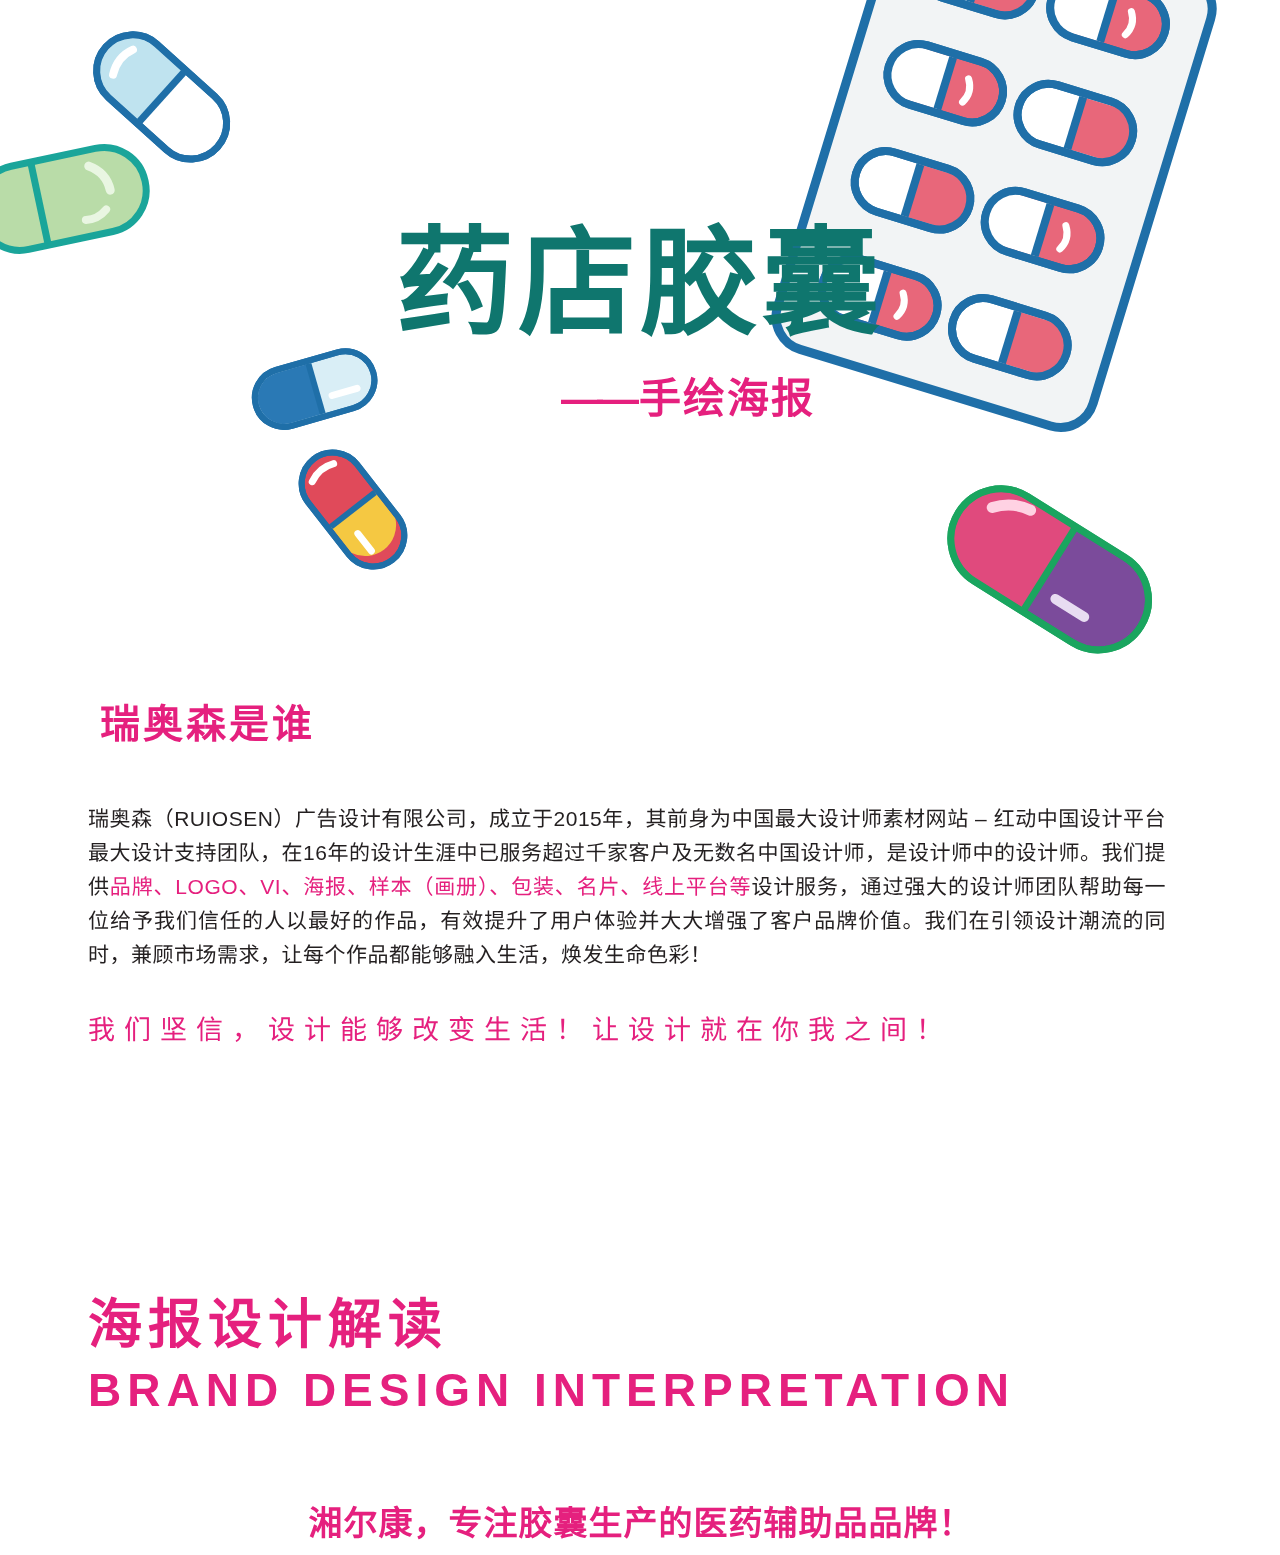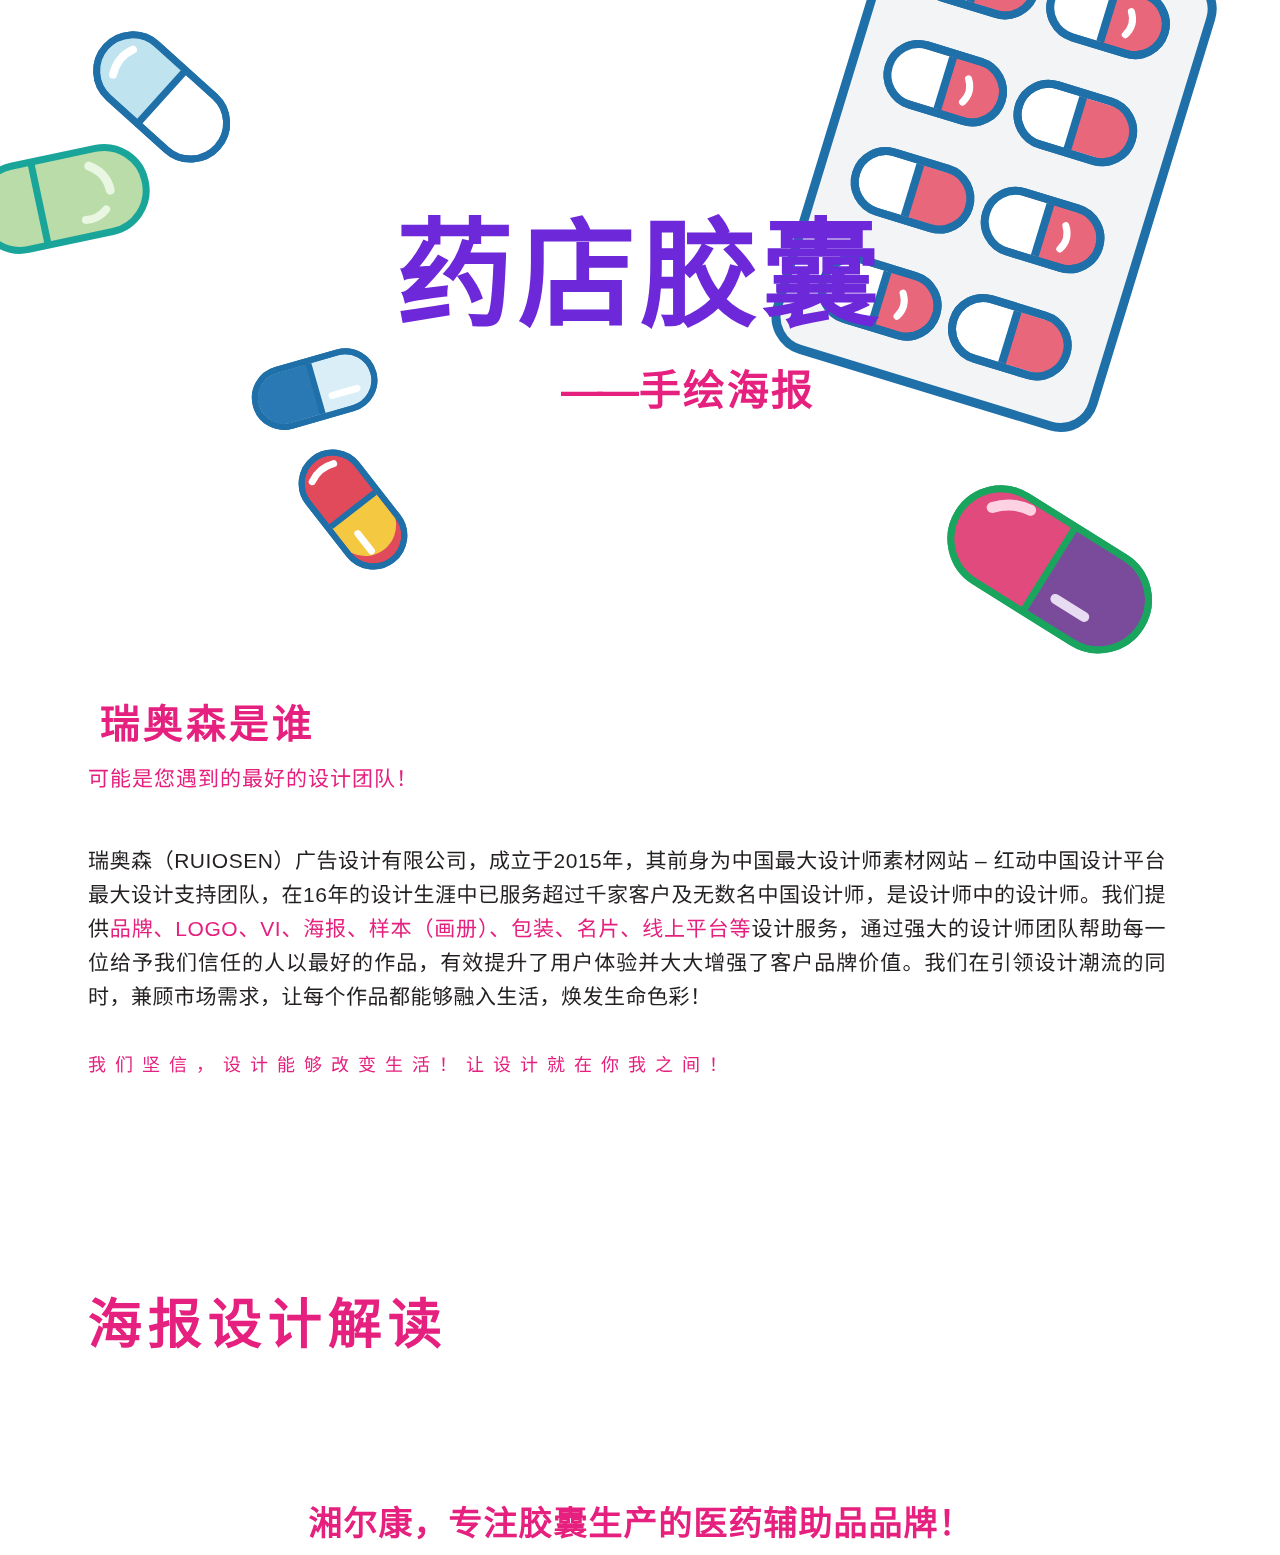--- a/index.html
+++ b/index.html
@@ -32,23 +32,23 @@
     left: 0;
     top: 210px;
     width: 1280px;
     text-align: center;
   }
   .hero-title {
     font-family: "DejaVu Sans", "Liberation Sans", sans-serif;
     font-size: 118px;
     line-height: 1.05;
     font-weight: bold;
-    color: #6d28d9;
+    color: #0f766e;
     letter-spacing: 4px;
-    margin: 4px;
+    margin: 12px;
   }
   .hero-sub {
     margin: 18px 0 0 0;
     font-size: 42px;
     font-weight: bold;
     color: #e5207e;
     letter-spacing: 2px;
     padding-left: 96px;
   }
   .hero-sub .dash {
@@ -85,21 +85,21 @@
     color: #231f20;
     letter-spacing: 0.5px;
     text-align: justify;
   }
   .body-copy .hl {
     color: #e5207e;
   }
 
   .slogan {
     margin: 36px 0 0 0;
-    font-size: 18px;
+    font-size: 27px;
     color: #e5207e;
     letter-spacing: 9px;
     white-space: nowrap;
   }
 
   
   .section-interp {
     position: absolute;
     left: 88px;
     top: 1280px;
@@ -248,24 +248,24 @@
 
 <header class="hero">
   <h1 class="hero-title">药店胶囊</h1>
   <p class="hero-sub">
     <span class="dash">——</span><span>手绘海报</span>
   </p>
 </header>
 
 <section class="section-who">
   <h2 class="who-title">瑞奥森是谁</h2>
-  <p class="who-subtitle">可能是您遇到的最好的设计团队！</p>
 
   <p class="body-copy"><span>瑞奥森（RUIOSEN）广告设计有限公司，成立于2015年，其前身为中国最大设计师素材网站 – 红动中国设计平台 最大设计支持团队，在16年的设计生涯中已服务超过千家客户及无数名中国设计师，是设计师中的设计师。我们提供</span><span class="hl">品牌、LOGO、VI、海报、样本（画册）、包装、名片、线上平台等</span><span>设计服务，通过强大的设计师团队帮助每一位给予我们信任的人以最好的作品，有效提升了用户体验并大大增强了客户品牌价值。我们在引领设计潮流的同时，兼顾市场需求，让每个作品都能够融入生活，焕发生命色彩！</span></p>
 
   <p class="slogan">我们坚信，设计能够改变生活！让设计就在你我之间！</p>
 </section>
 
 <section class="section-interp">
   <h2 class="interp-cn">海报设计解读</h2>
+  <p class="interp-en">BRAND DESIGN INTERPRETATION</p>
 </section>
 
 <p class="tagline">湘尔康，专注胶囊生产的医药辅助品品牌！</p>
 
 </body></html>

